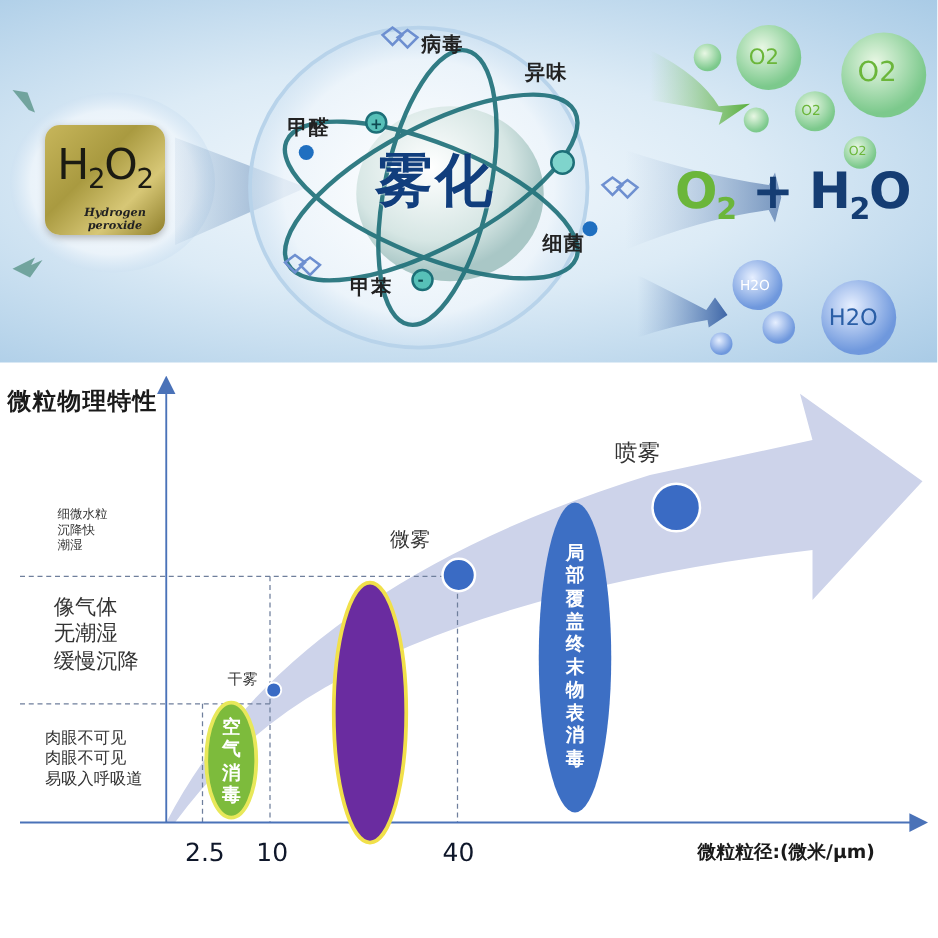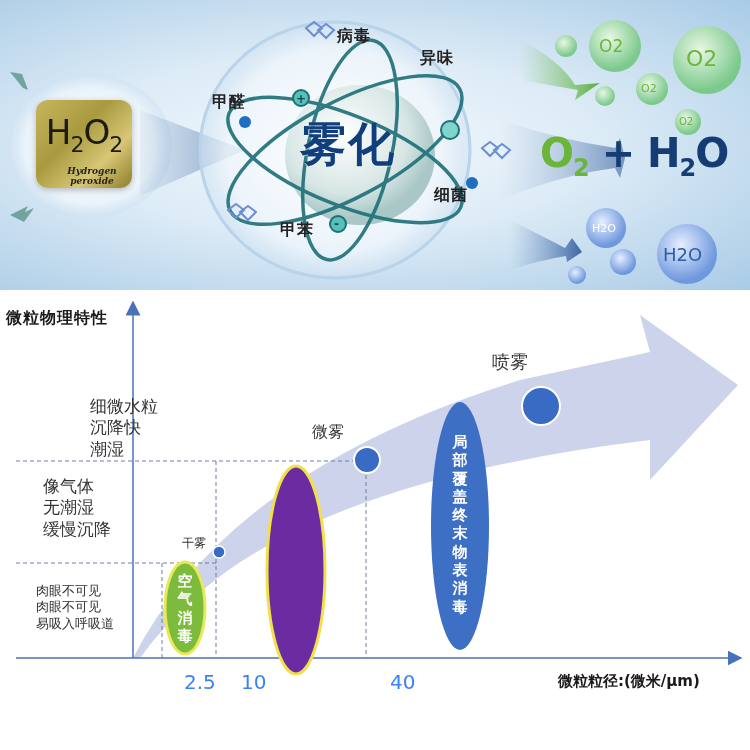--- a/index.html
+++ b/index.html
@@ -27,23 +27,23 @@
   #product-eq { left:540px; top:130px; font-size:40px; font-weight:bold; letter-spacing:-1px;
      font-family:"DejaVu Sans", sans-serif; }
   #product-eq .o2 { color:#6bb63a; }
   #product-eq .h2o { color:#153d73; }
   #product-eq sub { font-size:24px; }
   .bubble-text { position:absolute; font-family:"DejaVu Sans", sans-serif; }
 
   
   #chart { left:0; top:290px; width:750px; height:460px; }
   #chart-svg { position:absolute; left:0; top:0; }
-  .ytitle { left:6px; top:18px; font-size:16px; font-weight:bold; color:#1a1a1a; letter-spacing:1px; }
+  .ytitle { left:6px; top:18px; font-size:19px; font-weight:bold; color:#1a1a1a; letter-spacing:1px; }
   .band { position:absolute; color:#333; font-family:"DejaVu Sans", sans-serif; line-height:1.25; }
-  .tick { position:absolute; font-size:20px; color:#3b82f6;margin-left:36px; }
+  .tick { position:absolute; font-size:20px; color:#0f172a; }
   .pt-lbl { position:absolute; color:#333; }
   .vtext { position:absolute; color:#fff; font-weight:bold; text-align:center;
            font-family:"DejaVu Sans", sans-serif; line-height:1.22; }
   #xaxis-title { left:558px; top:382px; font-size:15px; font-weight:bold; color:#1a1a1a; }
 </style>
 </head>
 <body>
 
 <div id="banner" class="abs">
   <svg id="banner-svg" width="750" height="290">
@@ -136,21 +136,21 @@
     </g>
   </svg>
 
   <div id="h2o2-card" class="abs">
     <div id="h2o2-formula"><span>H</span><sub>2</sub><span>O</span><sub>2</sub></div>
     <div id="h2o2-name">Hydrogen peroxide</div>
   </div>
 
   <div class="lbl" style="left:337px;top:26px;">病毒</div>
   <div class="lbl" style="left:420px;top:48px;">异味</div>
-  <div class="lbl" style="left:212px;top:92px;text-align:center;">甲醛</div>
+  <div class="lbl" style="left:230px;top:92px;text-align:center;">甲醛</div>
   <div class="lbl" style="left:434px;top:185px;">细菌</div>
   <div class="lbl" style="left:280px;top:220px;">甲苯</div>
 
   <div id="atomize-title" class="abs">雾化</div>
 
   <div id="product-eq" class="abs">
     <span class="o2">O</span><sub class="o2">2</sub>
     <span class="h2o">+</span>
     <span class="h2o">H</span><sub class="h2o">2</sub><span class="h2o">O</span>
   </div>
@@ -192,21 +192,21 @@
     <circle cx="367" cy="170" r="13" fill="#3a6bc4" stroke="#fff" stroke-width="2"></circle>
     <circle cx="541" cy="116" r="19" fill="#3a6bc4" stroke="#fff" stroke-width="2"></circle>
 
     <ellipse cx="185" cy="318" rx="20" ry="46" fill="#7dbb3c" stroke="#e8e85a" stroke-width="3"></ellipse>
     <ellipse cx="296" cy="280" rx="29" ry="104" fill="#6a2ca0" stroke="#f1e04a" stroke-width="3"></ellipse>
     <ellipse cx="460" cy="236" rx="29" ry="124" fill="#3d6fc4"></ellipse>
   </svg>
 
   <div class="abs ytitle">微粒物理特性</div>
 
-  <div class="band" style="left:46px;top:106px;font-size:17px;margin-left:44px;">
+  <div class="band" style="left:46px;top:116px;font-size:10px;">
     <div>细微水粒</div>
     <div>沉降快</div>
     <div>潮湿</div>
   </div>
   <div class="band" style="left:43px;top:186px;font-size:17px;">
     <div>像气体</div>
     <div>无潮湿</div>
     <div>缓慢沉降</div>
   </div>
   <div class="band" style="left:36px;top:293px;font-size:13px;">

